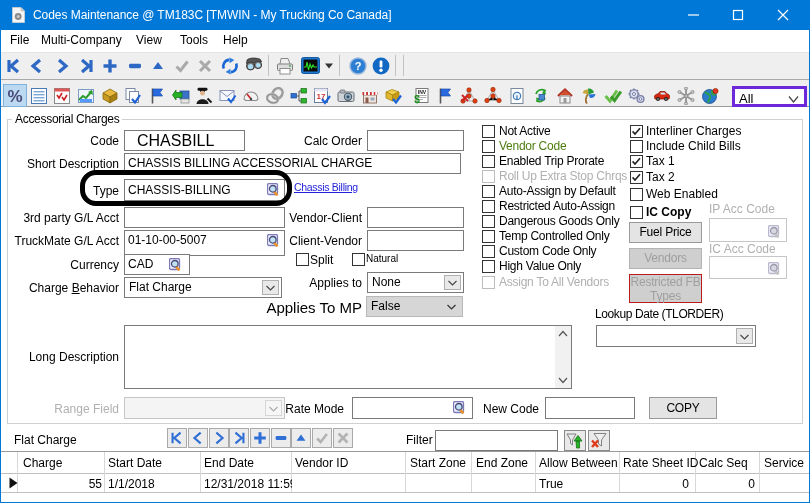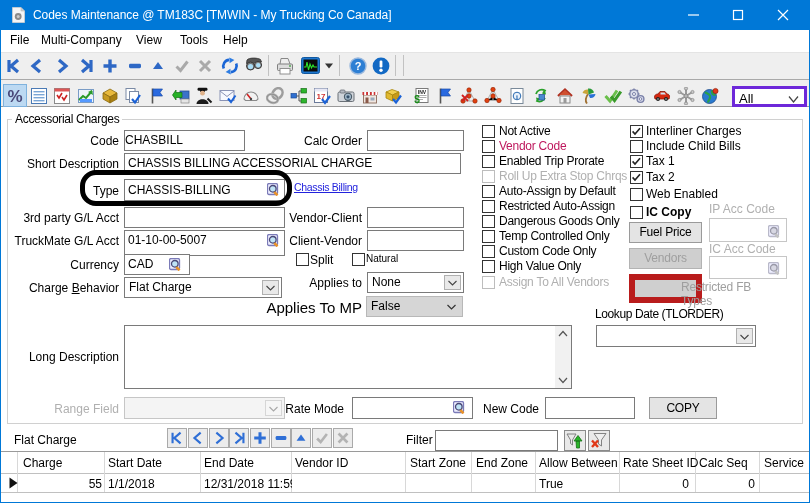--- a/index.html
+++ b/index.html
@@ -284,21 +284,21 @@
 <div style="position:absolute;left:11px;top:112px;background:#fff;padding:0 3px;font-size:12px;letter-spacing:-0.3px;">Accessorial Charges</div>
 <div style="position:absolute;right:690px;top:134px;font-size:12px;color:#000;white-space:nowrap;">Code</div>
 <div style="position:absolute;right:690px;top:157px;font-size:12px;color:#000;white-space:nowrap;text-align:right;">Short Description</div>
 <div style="position:absolute;right:690px;top:184px;font-size:12px;color:#000;white-space:nowrap;">Type</div>
 <div style="position:absolute;right:690px;top:211px;font-size:12px;color:#000;white-space:nowrap;">3rd party G/L Acct</div>
 <div style="position:absolute;right:690px;top:234px;font-size:12px;color:#000;white-space:nowrap;">TruckMate G/L Acct</div>
 <div style="position:absolute;right:690px;top:258px;font-size:12px;color:#000;white-space:nowrap;">Currency</div>
 <div style="position:absolute;right:690px;top:281px;font-size:12px;color:#000;white-space:nowrap;">Charge <u style="text-decoration:underline">B</u>ehavior</div>
 <div style="position:absolute;right:690px;top:350px;font-size:12px;color:#000;white-space:nowrap;">Long Description</div>
 <div style="position:absolute;right:690px;top:402px;font-size:12px;color:#b0b0b0;white-space:nowrap;">Range Field</div>
-<div style="position:absolute;left:123px;top:130px;width:121px;height:21px;border:1px solid #7a7a7a;background:#fff;box-sizing:border-box;font-size:12px;line-height:19px;padding-left:0;white-space:nowrap;overflow:hidden;">CHASBILL</div>
+<div style="position:absolute;left:123px;top:130px;width:121px;height:21px;border:1px solid #7a7a7a;background:#fff;box-sizing:border-box;font-size:16px;line-height:19px;padding-left:12px;white-space:nowrap;overflow:hidden;">CHASBILL</div>
 <div style="position:absolute;left:123px;top:153px;width:337px;height:21px;border:1px solid #7a7a7a;background:#fff;box-sizing:border-box;font-size:12px;line-height:19px;padding-left:3px;white-space:nowrap;overflow:hidden;">CHASSIS BILLING ACCESSORIAL CHARGE</div>
 <div style="position:absolute;left:123px;top:179px;width:161px;height:22px;border:1px solid #7a7a7a;background:#fff;box-sizing:border-box;font-size:12px;line-height:20px;padding-left:3px;white-space:nowrap;overflow:hidden;">CHASSIS-BILLING</div>
 <svg style="position:absolute;left:266px;top:183px" width="13" height="13" viewBox="0 0 13 13">
 <rect x="0.5" y="0.5" width="10" height="11" rx="1.5" fill="#eef" stroke="#7b7bb8" stroke-width="1.3"></rect>
 <circle cx="5.8" cy="5.8" r="3.3" fill="#bfe3f5" stroke="#4a4a78" stroke-width="1.3"></circle>
 <rect x="8.2" y="8.2" width="4.6" height="2.6" rx="0.6" transform="rotate(45 8.2 8.2)" fill="#e8922a"></rect>
 </svg>
 <div style="position:absolute;left:79px;top:170px;width:212px;height:36px;border:5px solid #000;border-radius:16px;box-sizing:border-box;"></div>
 <div style="position:absolute;left:293px;top:181px;font-size:10.5px;letter-spacing:-0.3px;color:#2222dd;text-decoration:underline;white-space:nowrap;">Chassis Billing</div>
 <div style="position:absolute;left:123px;top:207px;width:161px;height:21px;border:1px solid #7a7a7a;background:#fff;box-sizing:border-box;font-size:12px;line-height:19px;padding-left:3px;white-space:nowrap;overflow:hidden;"></div>
@@ -369,21 +369,21 @@
 <div style="position:absolute;right:270px;top:402px;font-size:12px;color:#000;white-space:nowrap;">New Code</div>
 <div style="position:absolute;left:544px;top:397px;width:90px;height:22px;border:1px solid #7a7a7a;background:#fff;box-sizing:border-box;font-size:12px;line-height:20px;padding-left:3px;white-space:nowrap;overflow:hidden;"></div>
 <div style="position:absolute;left:648px;top:397px;width:68px;height:22px;background:#e4e4e4;border:1px solid #9a9a9a;box-sizing:border-box;color:#000;font-size:12px;text-align:center;line-height:20px;letter-spacing:-0.2px;white-space:nowrap;">COPY</div>
 <svg style="position:absolute;left:481px;top:124.5px" width="13" height="13" viewBox="0 0 13 13">
       <rect x="0.5" y="0.5" width="12" height="12" fill="#fff" stroke="#333333" stroke-width="1"></rect>
     </svg>
 <div style="position:absolute;left:498px;top:123.5px;font-size:12px;color:#000;white-space:nowrap;letter-spacing:-0.25px;">Not Active</div>
 <svg style="position:absolute;left:481px;top:139.5px" width="13" height="13" viewBox="0 0 13 13">
       <rect x="0.5" y="0.5" width="12" height="12" fill="#fff" stroke="#333333" stroke-width="1"></rect>
     </svg>
-<div style="position:absolute;left:498px;top:138.5px;font-size:12px;color:#be185d;white-space:nowrap;letter-spacing:-0.25px;">Vendor Code</div>
+<div style="position:absolute;left:498px;top:138.5px;font-size:12px;color:#4d7c0f;white-space:nowrap;letter-spacing:-0.25px;">Vendor Code</div>
 <svg style="position:absolute;left:481px;top:154.5px" width="13" height="13" viewBox="0 0 13 13">
       <rect x="0.5" y="0.5" width="12" height="12" fill="#fff" stroke="#333333" stroke-width="1"></rect>
     </svg>
 <div style="position:absolute;left:498px;top:153.5px;font-size:12px;color:#000;white-space:nowrap;letter-spacing:-0.25px;">Enabled Trip Prorate</div>
 <svg style="position:absolute;left:481px;top:169.5px" width="13" height="13" viewBox="0 0 13 13">
       <rect x="0.5" y="0.5" width="12" height="12" fill="#fff" stroke="#bdbdbd" stroke-width="1"></rect>
     </svg>
 <div style="position:absolute;left:498px;top:168.5px;font-size:12px;color:#b0b0b0;white-space:nowrap;letter-spacing:-0.25px;">Roll Up Extra Stop Chrqs</div>
 <svg style="position:absolute;left:481px;top:184.5px" width="13" height="13" viewBox="0 0 13 13">
       <rect x="0.5" y="0.5" width="12" height="12" fill="#fff" stroke="#333333" stroke-width="1"></rect>
@@ -435,21 +435,21 @@
 <svg style="position:absolute;left:629px;top:187.5px" width="13" height="13" viewBox="0 0 13 13">
       <rect x="0.5" y="0.5" width="12" height="12" fill="#fff" stroke="#333333" stroke-width="1"></rect>
     </svg>
 <div style="position:absolute;left:645px;top:186.5px;font-size:12px;color:#000;white-space:nowrap;">Web Enabled</div>
 <svg style="position:absolute;left:629px;top:205.5px" width="13" height="13" viewBox="0 0 13 13">
       <rect x="0.5" y="0.5" width="12" height="12" fill="#fff" stroke="#333333" stroke-width="1"></rect>
     </svg>
 <div style="position:absolute;left:645px;top:204.5px;font-size:12px;color:#000;white-space:nowrap;font-weight:bold;">IC Copy</div>
 <div style="position:absolute;left:628px;top:222px;width:73px;height:21px;background:#e4e4e4;border:1px solid #9a9a9a;box-sizing:border-box;color:#000;font-size:12px;text-align:center;line-height:19px;letter-spacing:-0.2px;white-space:nowrap;">Fuel Price</div>
 <div style="position:absolute;left:628px;top:248px;width:73px;height:21px;background:#cfcfcf;border:1px solid #b3b3b3;box-sizing:border-box;color:#9f9f9f;font-size:12px;text-align:center;line-height:19px;letter-spacing:-0.2px;white-space:nowrap;">Vendors</div>
-<div style="position:absolute;left:628px;top:274px;width:73px;height:29px;background:#cfcfcf;border:6px solid #b91c1c;box-sizing:border-box;color:#9f9f9f;font-size:12px;text-align:center;line-height:14px;letter-spacing:-0.2px;white-space:nowrap;padding-left:46px;">Restricted FB<br>Types</div>
+<div style="position:absolute;left:628px;top:274px;width:73px;height:29px;background:#cfcfcf;border:1px solid #b91c1c;box-sizing:border-box;color:#9f9f9f;font-size:12px;text-align:center;line-height:14px;letter-spacing:-0.2px;white-space:nowrap;">Restricted FB<br>Types</div>
 <div style="position:absolute;left:708px;top:202px;font-size:12px;color:#b0b0b0;white-space:nowrap;">IP Acc Code</div>
 <div style="position:absolute;left:708px;top:218px;width:78px;height:24px;border:1px solid #c6c6c6;background:#fff;box-sizing:border-box;font-size:12px;line-height:22px;padding-left:3px;white-space:nowrap;overflow:hidden;"></div>
 <svg style="position:absolute;left:767px;top:225px" width="13" height="13" viewBox="0 0 13 13">
 <rect x="0.5" y="0.5" width="10" height="11" rx="1.5" fill="#eef" stroke="#b9b9c9" stroke-width="1.3"></rect>
 <circle cx="5.8" cy="5.8" r="3.3" fill="#d7d7e2" stroke="#9a9aa8" stroke-width="1.3"></circle>
 <rect x="8.2" y="8.2" width="4.6" height="2.6" rx="0.6" transform="rotate(45 8.2 8.2)" fill="#c2c2c2"></rect>
 </svg>
 <div style="position:absolute;left:708px;top:242px;font-size:12px;color:#b0b0b0;white-space:nowrap;">IC Acc Code</div>
 <div style="position:absolute;left:708px;top:256px;width:78px;height:23px;border:1px solid #c6c6c6;background:#fff;box-sizing:border-box;font-size:12px;line-height:21px;padding-left:3px;white-space:nowrap;overflow:hidden;"></div>
 <svg style="position:absolute;left:767px;top:262px" width="13" height="13" viewBox="0 0 13 13">

